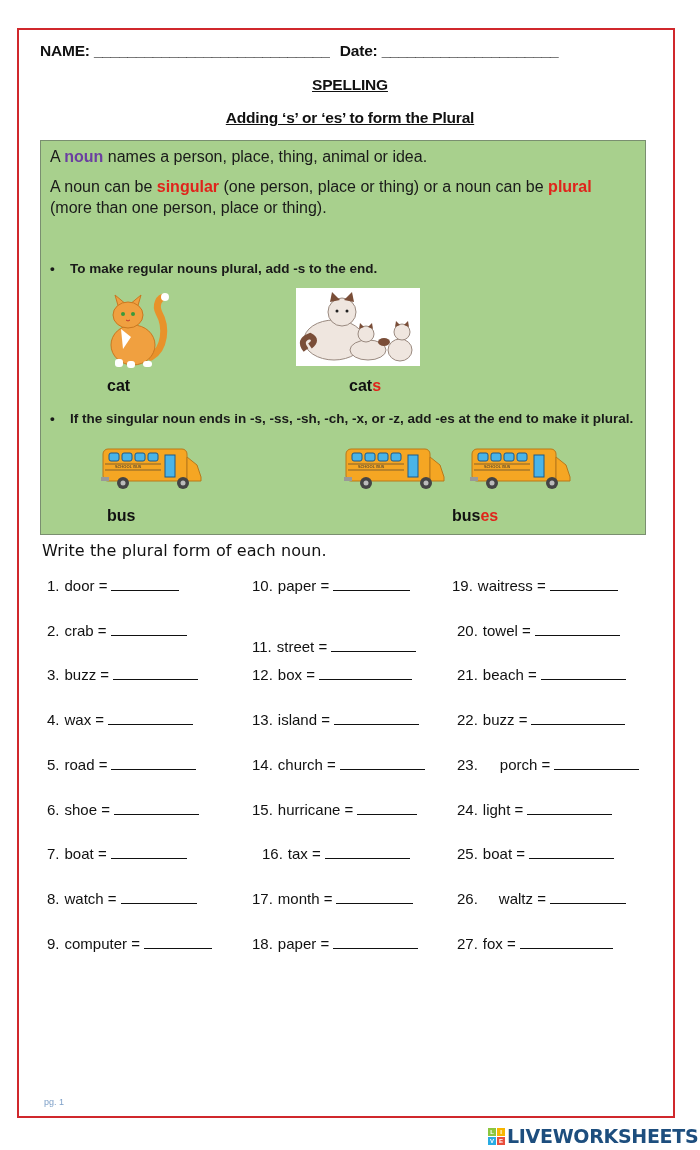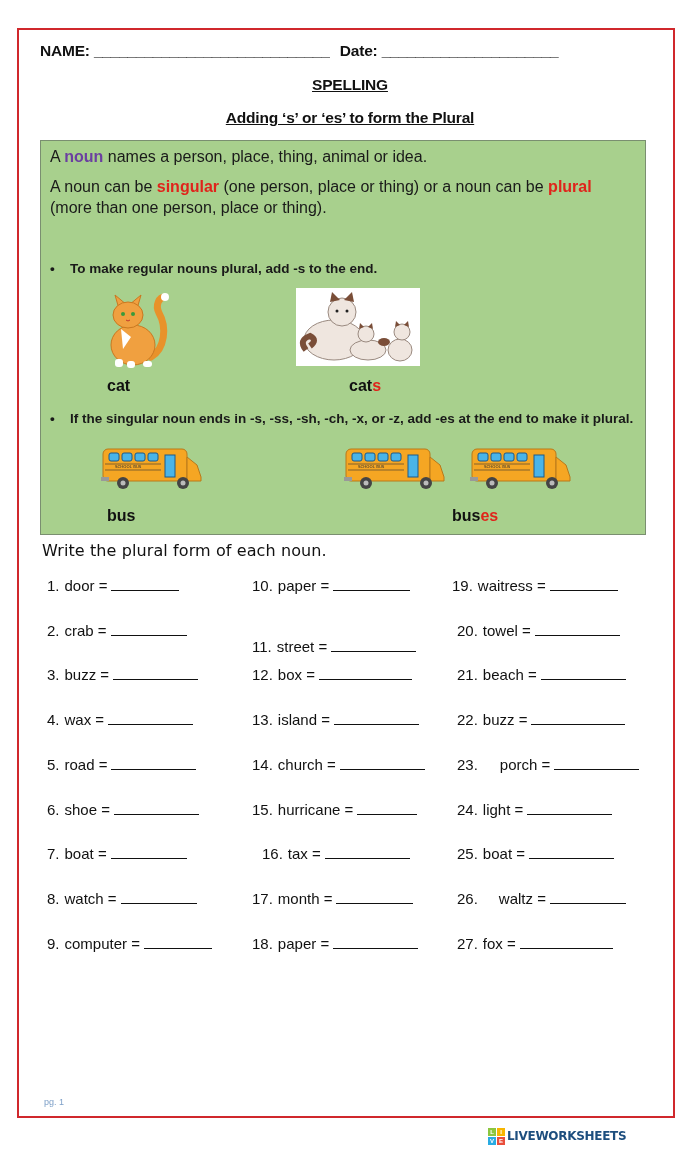--- a/index.html
+++ b/index.html
@@ -54,21 +54,21 @@
       display: inline-block; border-bottom: 1.3px solid #111; height: 15px; vertical-align: baseline; margin-left: 4px;
     }
 
     .page-num { position: absolute; left: 44px; top: 1097px; font-size: 9px; color: #7ea0c8; }
 
     .brand {
       position: absolute; left: 488px; top: 1124px; height: 24px; display: flex; align-items: center;
     }
     .brand-logo { display: grid; grid-template-columns: 8px 8px; grid-template-rows: 8px 8px; gap: 1px; margin-right: 2px; }
     .brand-logo span { display: block; font-size: 6px; line-height: 8px; text-align: center; color: #fff; font-weight: bold; }
-    .brand-text { font-weight: bold; font-size: 12px; color: #1d4e7e; letter-spacing: -0.3px; font-family: "DejaVu Sans", sans-serif; }
+    .brand-text { font-weight: bold; font-size: 19px; color: #1d4e7e; letter-spacing: -0.3px; font-family: "DejaVu Sans", sans-serif; }
   </style>
 </head>
 <body>
 
 <div class="page-border"></div>
 
 <div class="header-row">
   <span>NAME:</span>
   <span class="blank">____________________________</span>
   <span style="margin-left:6px">Date:</span>

